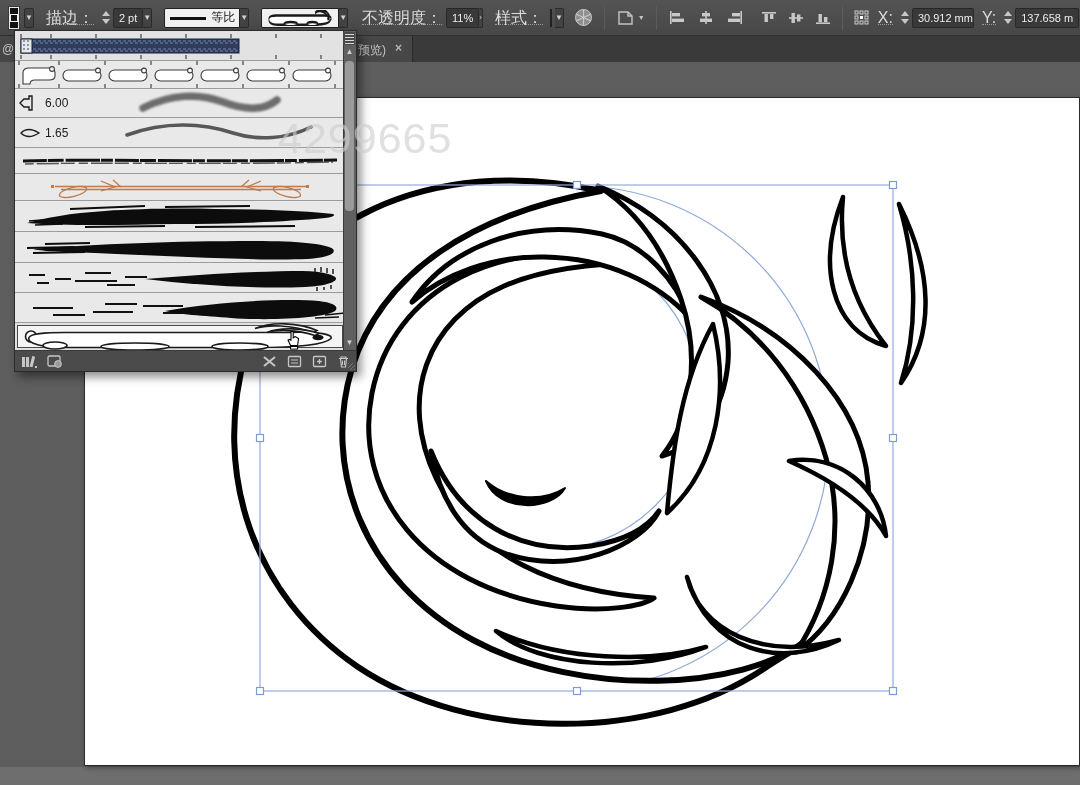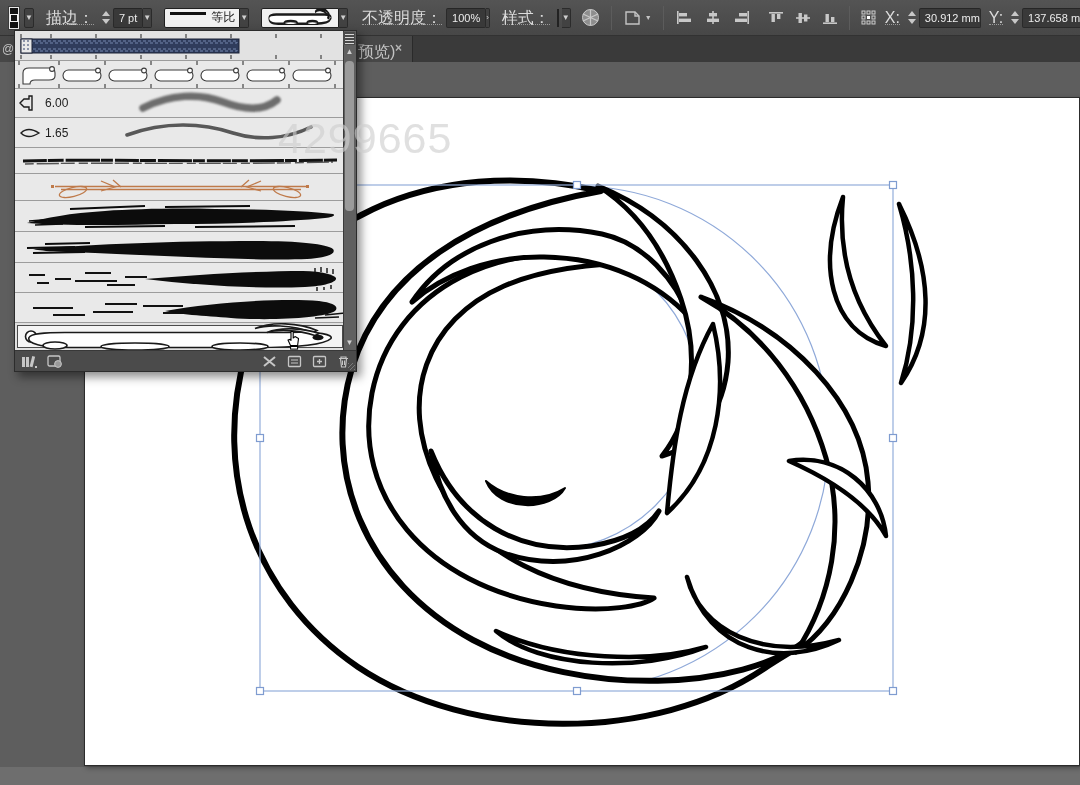--- a/index.html
+++ b/index.html
@@ -16,34 +16,34 @@
     font-size:11px;padding:2px 5px;height:20px;display:inline-flex;align-items:center;border-radius:2px;}
   .cb-drop{width:15px;height:20px;background:#424242;border:1px solid #2b2b2b;border-left:none;
     display:inline-flex;align-items:center;justify-content:center;color:#cfcfcf;font-size:8px;border-radius:0 2px 2px 0;}
   .cb-drop-sep{width:16px;height:20px;margin-left:2px;background:#424242;border:1px solid #2b2b2b;
     display:inline-flex;align-items:center;justify-content:center;color:#cfcfcf;font-size:8px;border-radius:2px;}
   .stepper{display:inline-flex;flex-direction:column;justify-content:center;margin:0 3px 0 4px;}
   .stepper .up,.stepper .dn{width:0;height:0;border-left:4px solid transparent;border-right:4px solid transparent;}
   .stepper .up{border-bottom:5px solid #c8c8c8;margin-bottom:3px;}
   .stepper .dn{border-top:5px solid #c8c8c8;}
   .white-box{background:#f1f1f1;border:1px solid #202020;height:20px;display:inline-flex;
-    padding:0 4px;color:#161616;font-size:12px;border-radius:2px 0 0 2px;}
+    align-items:center;padding:0 4px;color:#161616;font-size:12px;border-radius:2px 0 0 2px;}
   .proxy-box{width:22px;height:22px;background:#111;border:1px solid #e8e8e8;outline:1px solid #3a3a3a;
     display:inline-flex;align-items:center;justify-content:center;}
   .proxy-box .inner{width:8px;height:8px;border:1px solid #f0f0f0;}
   .swatch{width:18px;height:18px;background:#f4f4f4;border:1px solid #222;}
   .vsep{width:1px;height:24px;background:#3c3c3c;border-right:1px solid #5c5c5c;margin:0 8px;}
   .icon-btn{display:inline-flex;align-items:center;justify-content:center;margin:0 3px;}
 
   
   .tab-bar{position:absolute;left:0;top:36px;width:1080px;height:26px;background:#3a3a3a;}
   .doc-tab{position:absolute;left:0;top:0;width:413px;height:26px;background:#474747;
     border-right:1px solid #2a2a2a;}
   .doc-tab .frag-left{position:absolute;left:2px;top:6px;color:#c3c3c3;font-size:12px;}
-  .doc-tab .frag{position:absolute;left:358px;top:6px;color:#c3c3c3;font-size:16px;}
+  .doc-tab .frag{position:absolute;left:358px;top:6px;color:#c3c3c3;font-size:12px;}
   .doc-tab .close{position:absolute;left:395px;top:5px;color:#b5b5b5;font-size:12px;font-weight:bold;}
 
   
   .doc-area{position:absolute;left:0;top:62px;width:1080px;height:723px;background:#5e5e5e;}
   .bottom-strip{position:absolute;left:0;top:705px;width:1080px;height:18px;background:#6e6e6e;}
   .artboard{position:absolute;left:84px;top:35px;width:996px;height:669px;background:#fff;
     border:1px solid #2c2c2c;box-shadow:2px 2px 5px rgba(0,0,0,.35);}
   .artboard svg{position:absolute;left:-1px;top:-1px;}
 
   
@@ -82,21 +82,21 @@
     <span class="proxy-box icon-btn">
         <span class="inner"></span>
       </span>
     <span class="cb-drop-sep">▼</span>
 
     <span class="cb-label" style="margin-left:12px">描边：</span>
     <span class="stepper">
         <span class="up"></span>
         <span class="dn"></span>
       </span>
-    <span class="cb-field" style="width:38px">7 pt</span>
+    <span class="cb-field" style="width:38px">2 pt</span>
     <span class="cb-drop">▼</span>
 
     <span class="white-box" style="margin-left:12px;width:76px">
       <svg width="44" height="8">
           <rect x="1" y="3" width="42" height="3" fill="#111"></rect>
         </svg>
       <span style="margin-left:5px;font-size:12px">等比</span>
     </span>
     <span class="cb-drop">▼</span>
 
@@ -107,21 +107,21 @@
           <path d="M298 9 C276 0 250 0 238 5 C256 -3 286 -2 304 7 Z"></path>
           <ellipse cx="120" cy="23" rx="34" ry="3.5"></ellipse>
           <ellipse cx="225" cy="23" rx="28" ry="3.5"></ellipse>
         </g>
         <ellipse cx="303" cy="14" rx="6" ry="3" fill="#111"></ellipse>
       </svg>
     </span>
     <span class="cb-drop">▼</span>
 
     <span class="cb-label" style="margin-left:14px">不透明度：</span>
-    <span class="cb-field" style="width:46px">100%</span>
+    <span class="cb-field" style="width:46px">11%</span>
     <span class="cb-drop">›</span>
 
     <span class="cb-label" style="margin-left:12px">样式：</span>
     <span class="swatch icon-btn"></span>
     <span class="cb-drop">▼</span>
 
     <span class="icon-btn" style="margin-left:10px">
       <svg width="19" height="19" viewBox="0 0 19 19">
           <circle cx="9.5" cy="9.5" r="8" fill="#8e8e8e" stroke="#c9c9c9"></circle>
           <path d="M9.5 1.5 L9.5 17.5 M2 6 L17 13 M17 6 L2 13" stroke="#c9c9c9" stroke-width="1.2" fill="none"></path>

